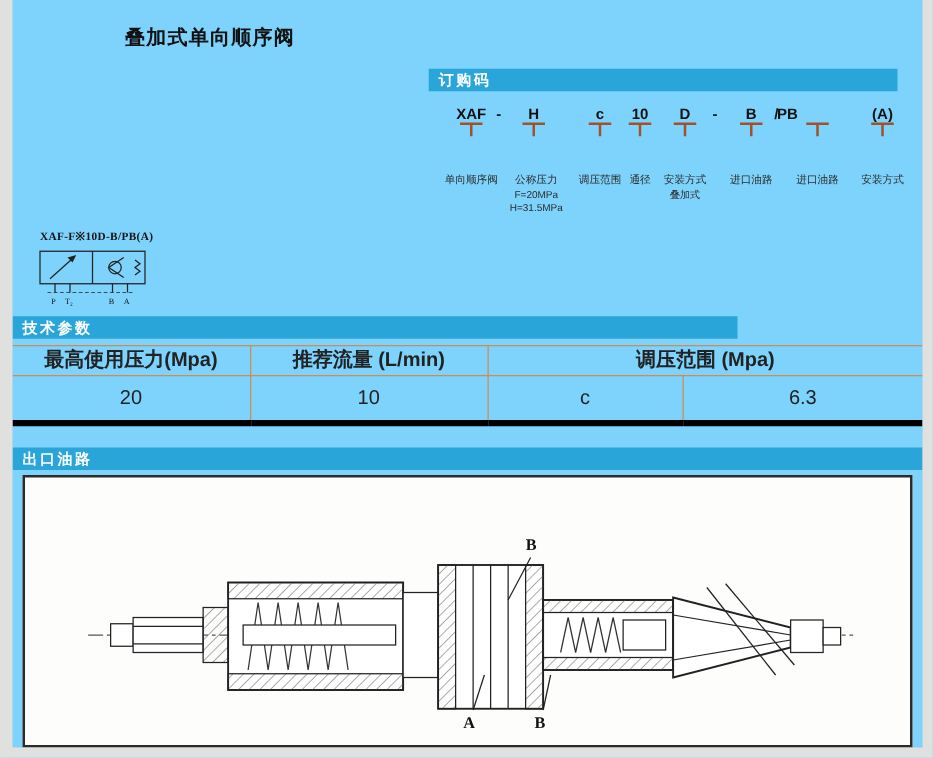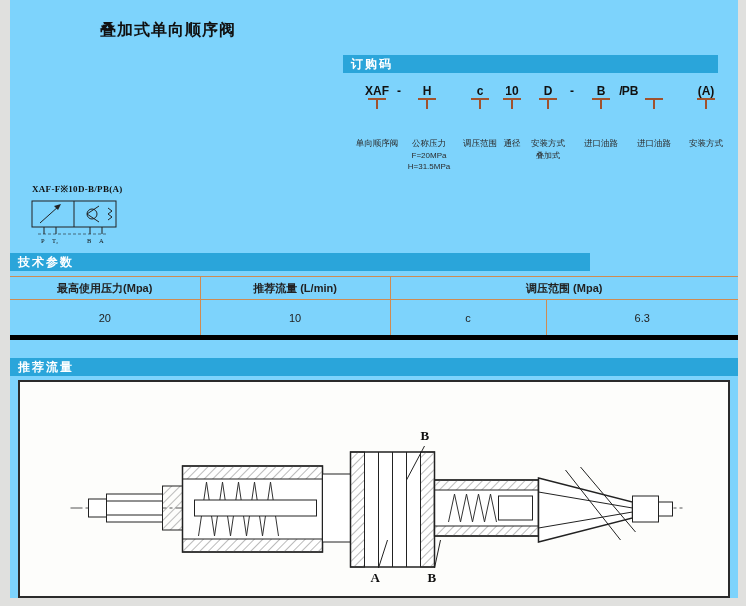--- a/index.html
+++ b/index.html
@@ -24,21 +24,21 @@
   .tick-stem{width:2px;height:9px;background:#a0522d;margin:0 auto;}
   .code-label{position:absolute;top:121px;transform:translateX(-50%);width:74px;text-align:center;
               font-size:8.5px;color:#2b2b2b;line-height:1.5;margin-top:16px;}
   .code-sub{font-size:8px;color:#2b2b2b;line-height:1.45;}
 
   .symbol-model{position:absolute;left:32px;top:182px;font-family:"Liberation Serif","DejaVu Serif",serif;
                 font-size:9px;font-weight:600;color:#111;letter-spacing:.3px;text-align:center;}
   .symbol-svg{position:absolute;left:30px;top:193px;}
 
   .tech-table{position:absolute;left:10px;top:276px;width:728px;border-collapse:collapse;table-layout:fixed;}
-  .tech-table td{border:0 solid #cf8b52;text-align:center;vertical-align:middle;font-size:11px;color:#222;margin-left:16px;}
+  .tech-table td{border:0 solid #cf8b52;text-align:center;vertical-align:middle;font-size:16px;color:#222;margin-left:16px;}
   .tech-table tr.hdr td{border-top:1px solid #cf8b52;border-bottom:1px solid #cf8b52;height:20px;font-weight:600;}
   .tech-table tr.val td{border-bottom:5px solid #000000;height:33px;}
   .tech-table td.vline{border-right:1px solid #cf8b52;}
 
   .draw-box{position:absolute;left:18px;top:380px;width:712px;height:218px;border:2px solid #2b2b2b;
             background:#fdfdfb;box-sizing:border-box;}
   .draw-box svg{display:block;width:100%;height:100%;}
   text.dim-label{font-family:"Liberation Serif","DejaVu Serif",serif;font-size:13px;font-weight:bold;fill:#111;}
   text.port{font-family:"Liberation Serif","DejaVu Serif",serif;font-size:6.5px;fill:#111;}
 </style>
@@ -171,21 +171,21 @@
     </tr>
     <tr class="val">
       <td class="vline">20</td>
       <td class="vline">10</td>
       <td class="vline">c</td>
       <td>6.3</td>
     </tr>
   </tbody>
     </table>
 
-  <div class="bluebar bar-dims">推荐流量</div>
+  <div class="bluebar bar-dims">出口油路</div>
 
   <div class="draw-box">
     <svg viewBox="0 0 707 214" preserveAspectRatio="xMidYMid meet">
       <defs>
         <pattern id="hatch" width="6" height="6" patternTransform="rotate(45)" patternUnits="userSpaceOnUse">
           <line x1="0" y1="0" x2="0" y2="6" stroke="#777" stroke-width="1"></line>
         </pattern>
       </defs>
 
       <line x1="50" y1="126" x2="662" y2="126" stroke="#555" stroke-width="1" stroke-dasharray="12 3 3 3"></line>

